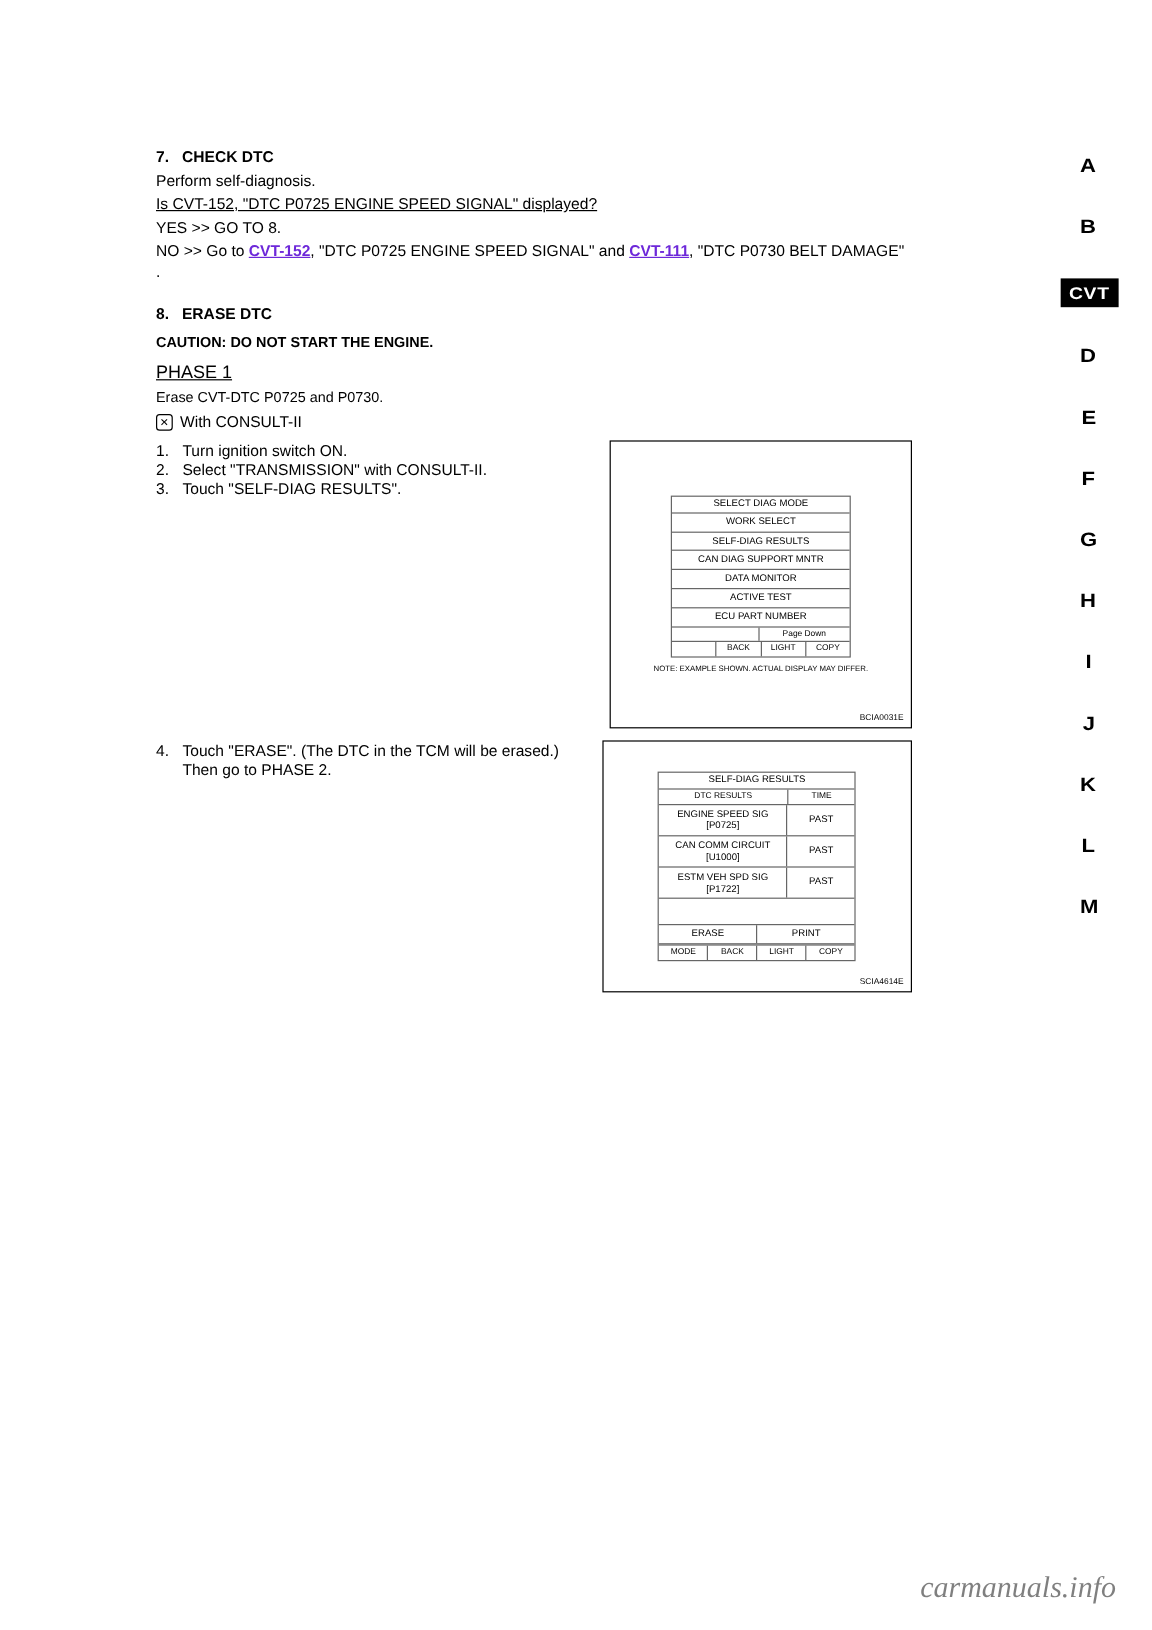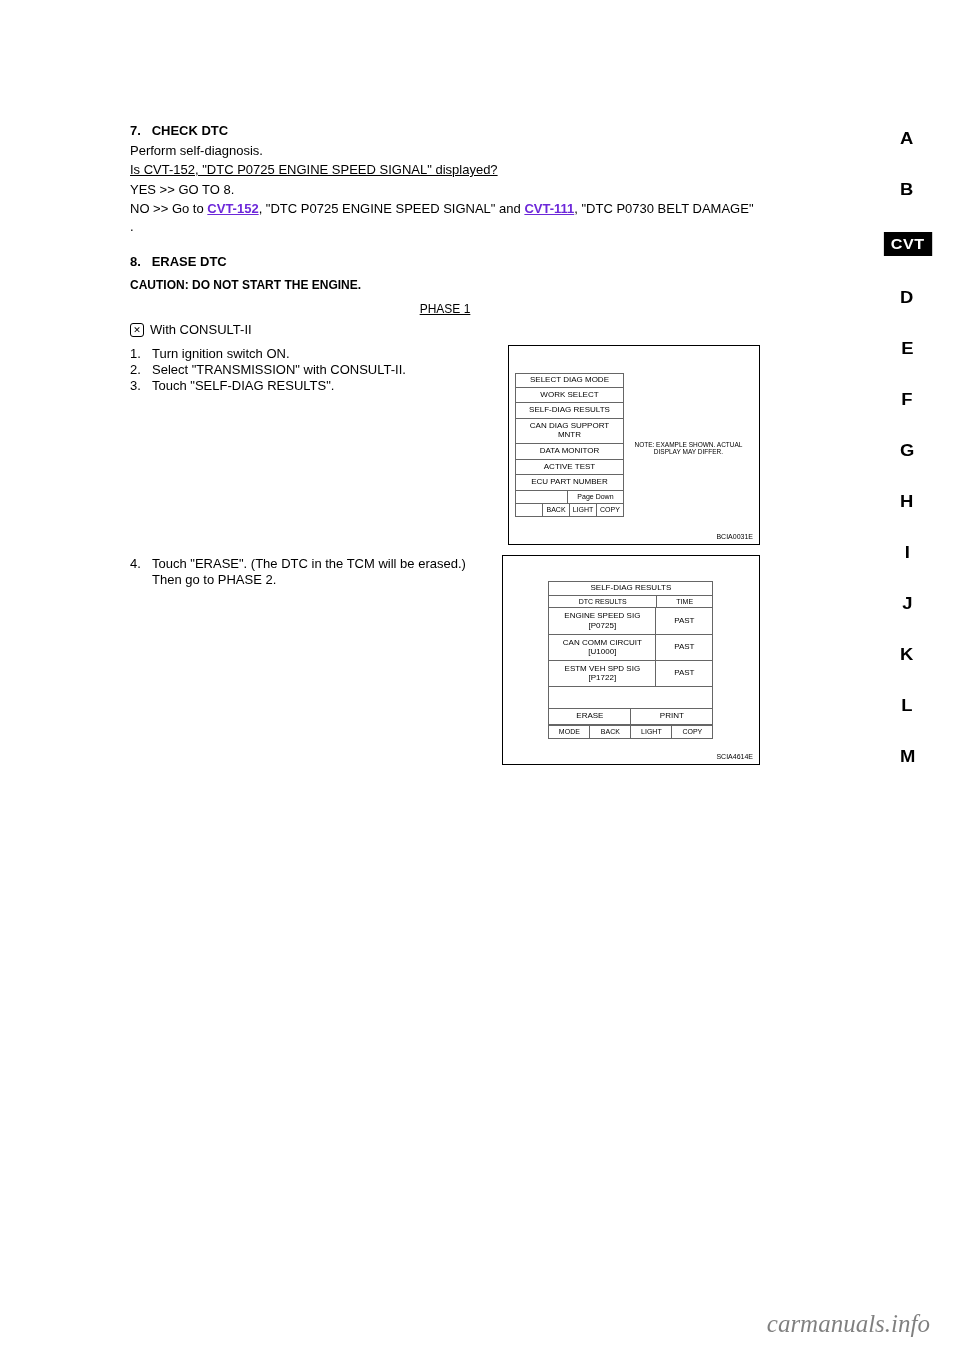--- a/index.html
+++ b/index.html
@@ -68,22 +68,21 @@
   .diag-mode {
     font-weight: bold;
     margin-top: 26px;
     margin-bottom: 0;
     font-size: 12px;
   }
   .phase {
     font-weight: normal;
     margin-top: 2px;
     margin-bottom: 4px;
-    font-size: 12px;
-    text-align: center;
+    font-size: 15px;
   }
   .sub {
     font-size: 12px;
     margin: 4px 0 6px 0;
   }
   .num-list .row {
     display: flex;
     margin: 1px 0;
   }
   .num-list .n {
@@ -96,23 +95,23 @@
   .figure-block .left {
     width: 420px;
   }
   .figure-block .right {
     border: 1px solid #000;
     width: 290px;
     padding: 6px;
     position: relative;
   }
   .fig-a {
-    height: 200px;
-    display: flex;
-    flex-direction: row;
+    height: 240px;
+    display: flex;
+    flex-direction: column;
     align-items: center;
     justify-content: center;
     margin-left: 16px;
   }
   .mode-box {
     width: 150px;
     border: 1px solid #666;
     font-size: 8px;
     text-align: center;
     line-height: 1.1;
@@ -241,20 +240,21 @@
         <a class="link">CVT-152</a><span>, "DTC P0725 ENGINE SPEED SIGNAL" and </span>
         <a class="link">CVT-111</a><span>, "DTC P0730 BELT DAMAGE" .</span>
       </p>
 
       <p class="step-head" style="margin-top:18px">
         <span class="step-num">8.</span>
         <span>ERASE DTC</span>
       </p>
       <p class="diag-mode" style="margin-top:6px">CAUTION: DO NOT START THE ENGINE.</p>
       <p class="phase" style="text-decoration: underline; margin-top:8px">PHASE 1</p>
+      <p class="sub">Erase CVT-DTC P0725 and P0730.</p>
       <p style="display:flex;align-items:center;gap:6px;margin:4px 0">
         <span style="display:inline-flex;width:14px;height:14px;border:1.5px solid #000;border-radius:3px;align-items:center;justify-content:center;font-size:9px">✕</span>
         <span style="font-weight:normal">With CONSULT-II</span>
       </p>
     </div>
 
     <div class="figure-block">
       <div class="left num-list" id="p1list">
           <div class="row">
             <div class="n">1.</div>

